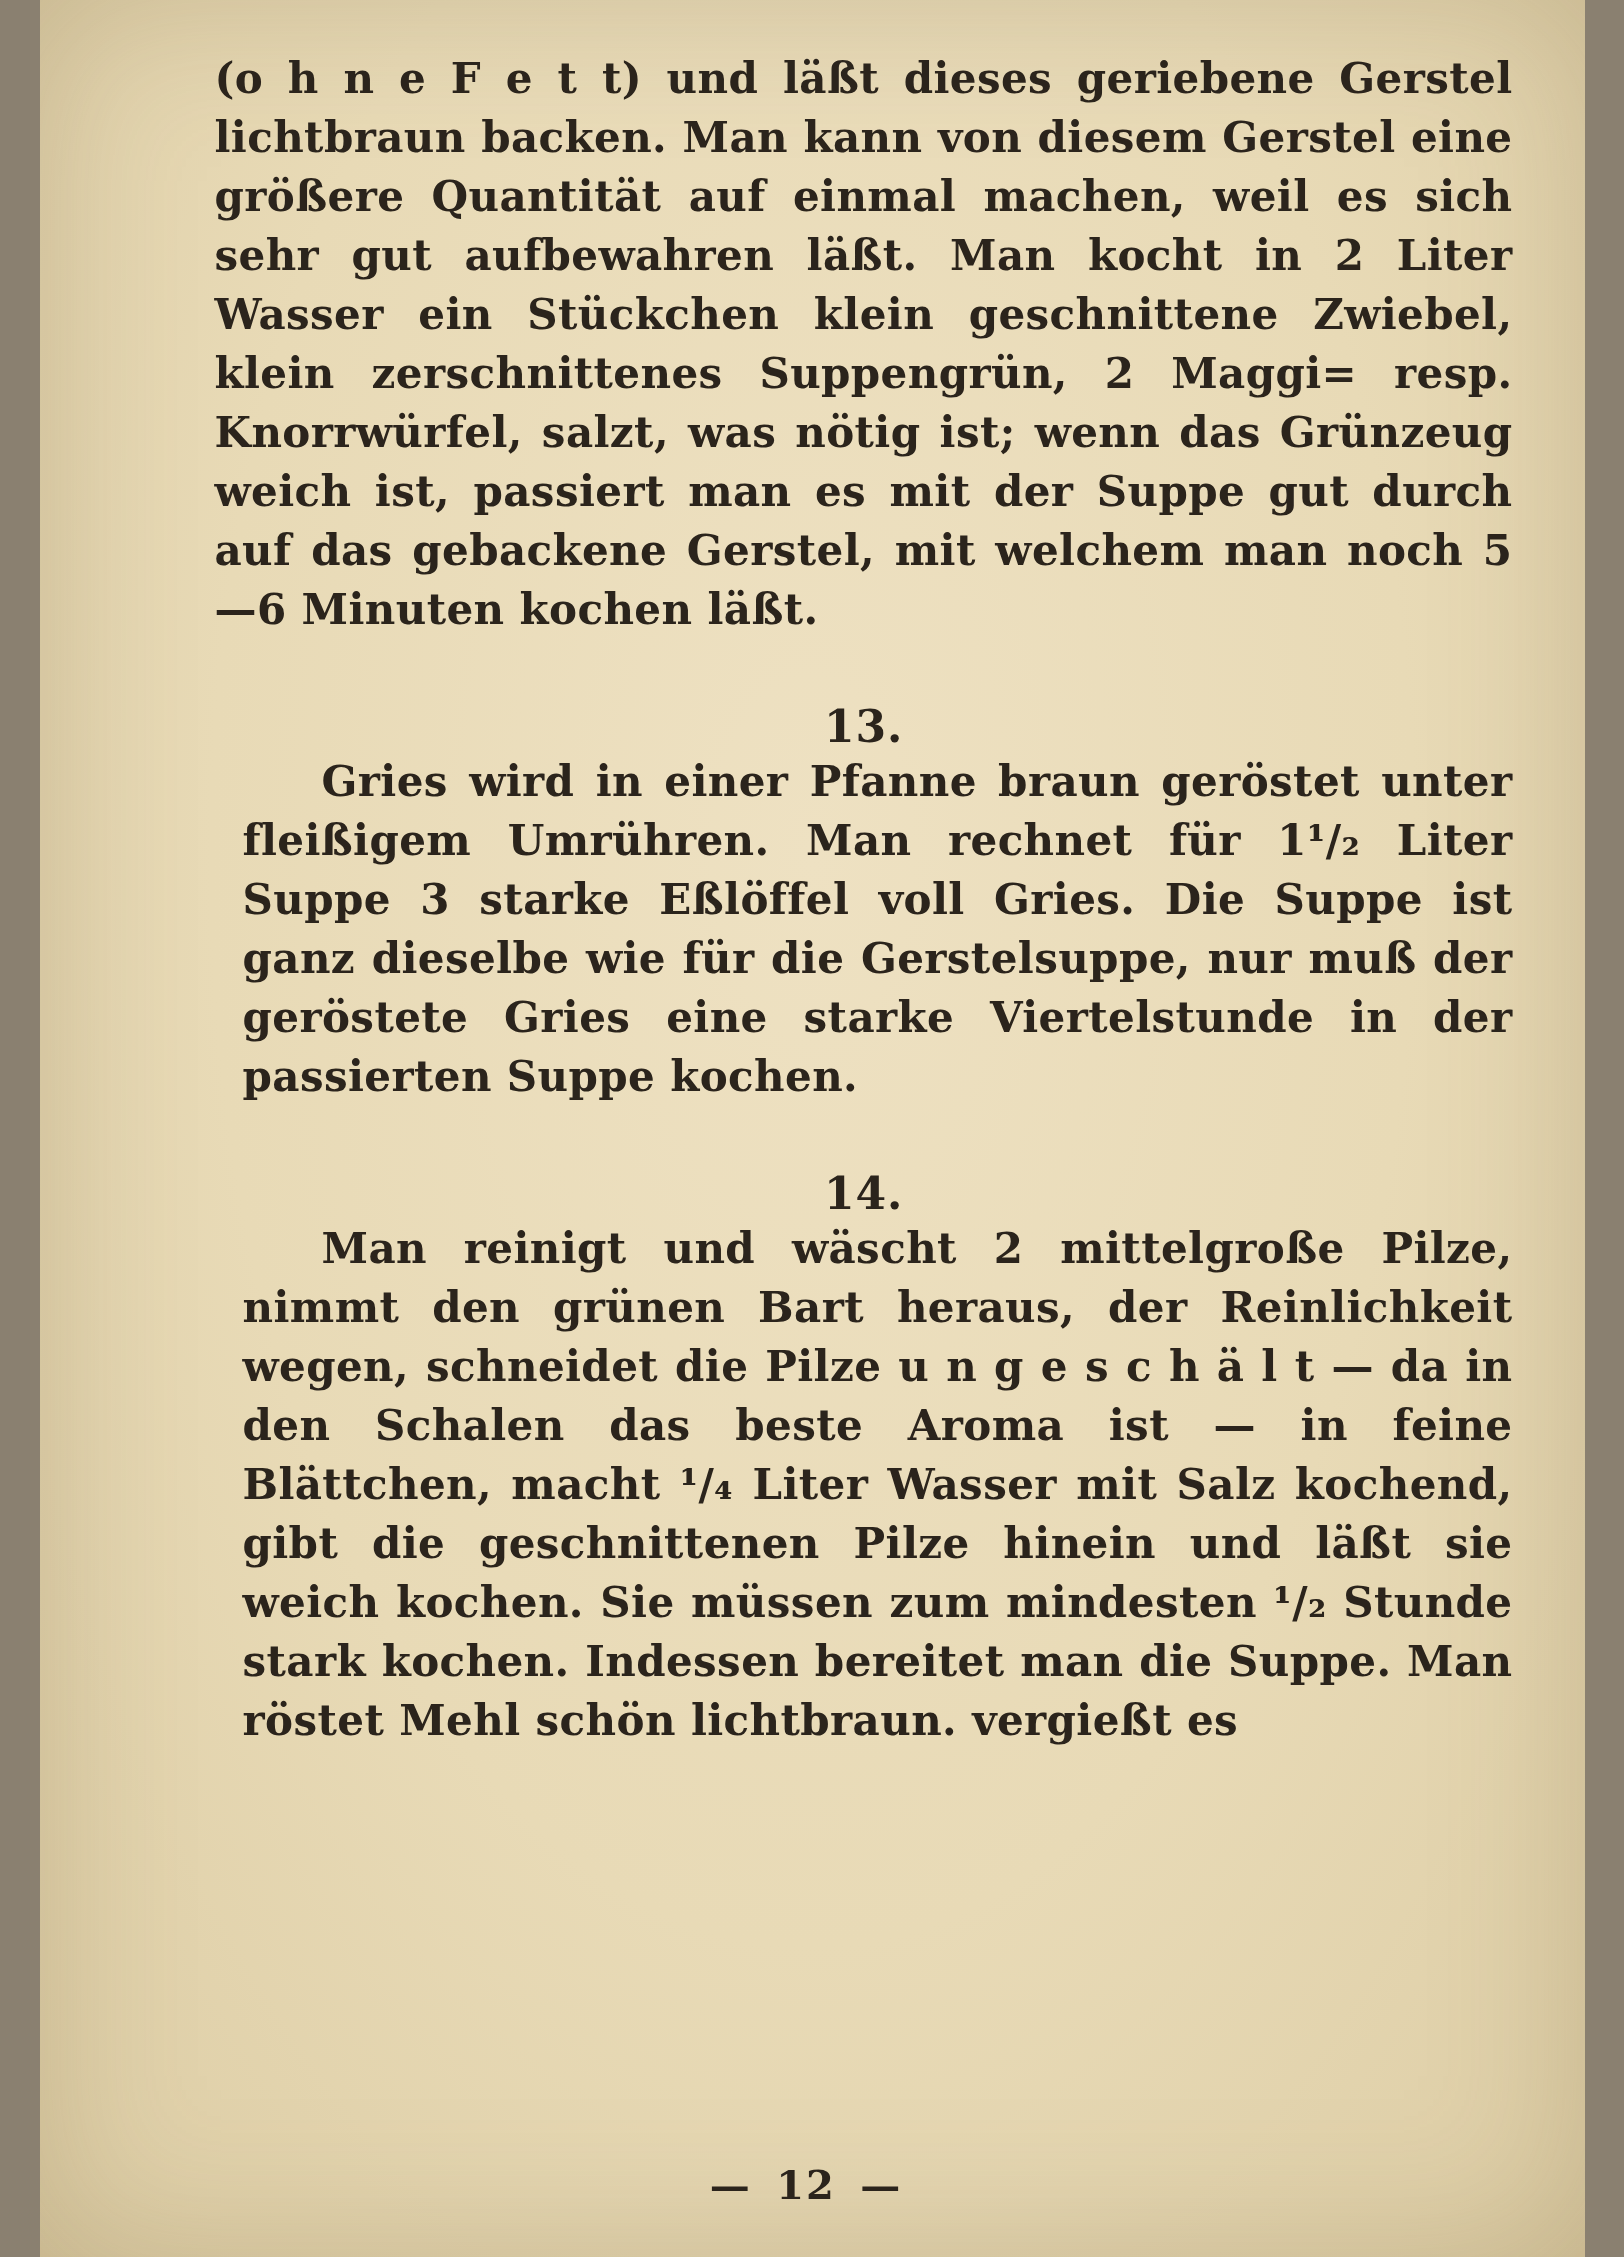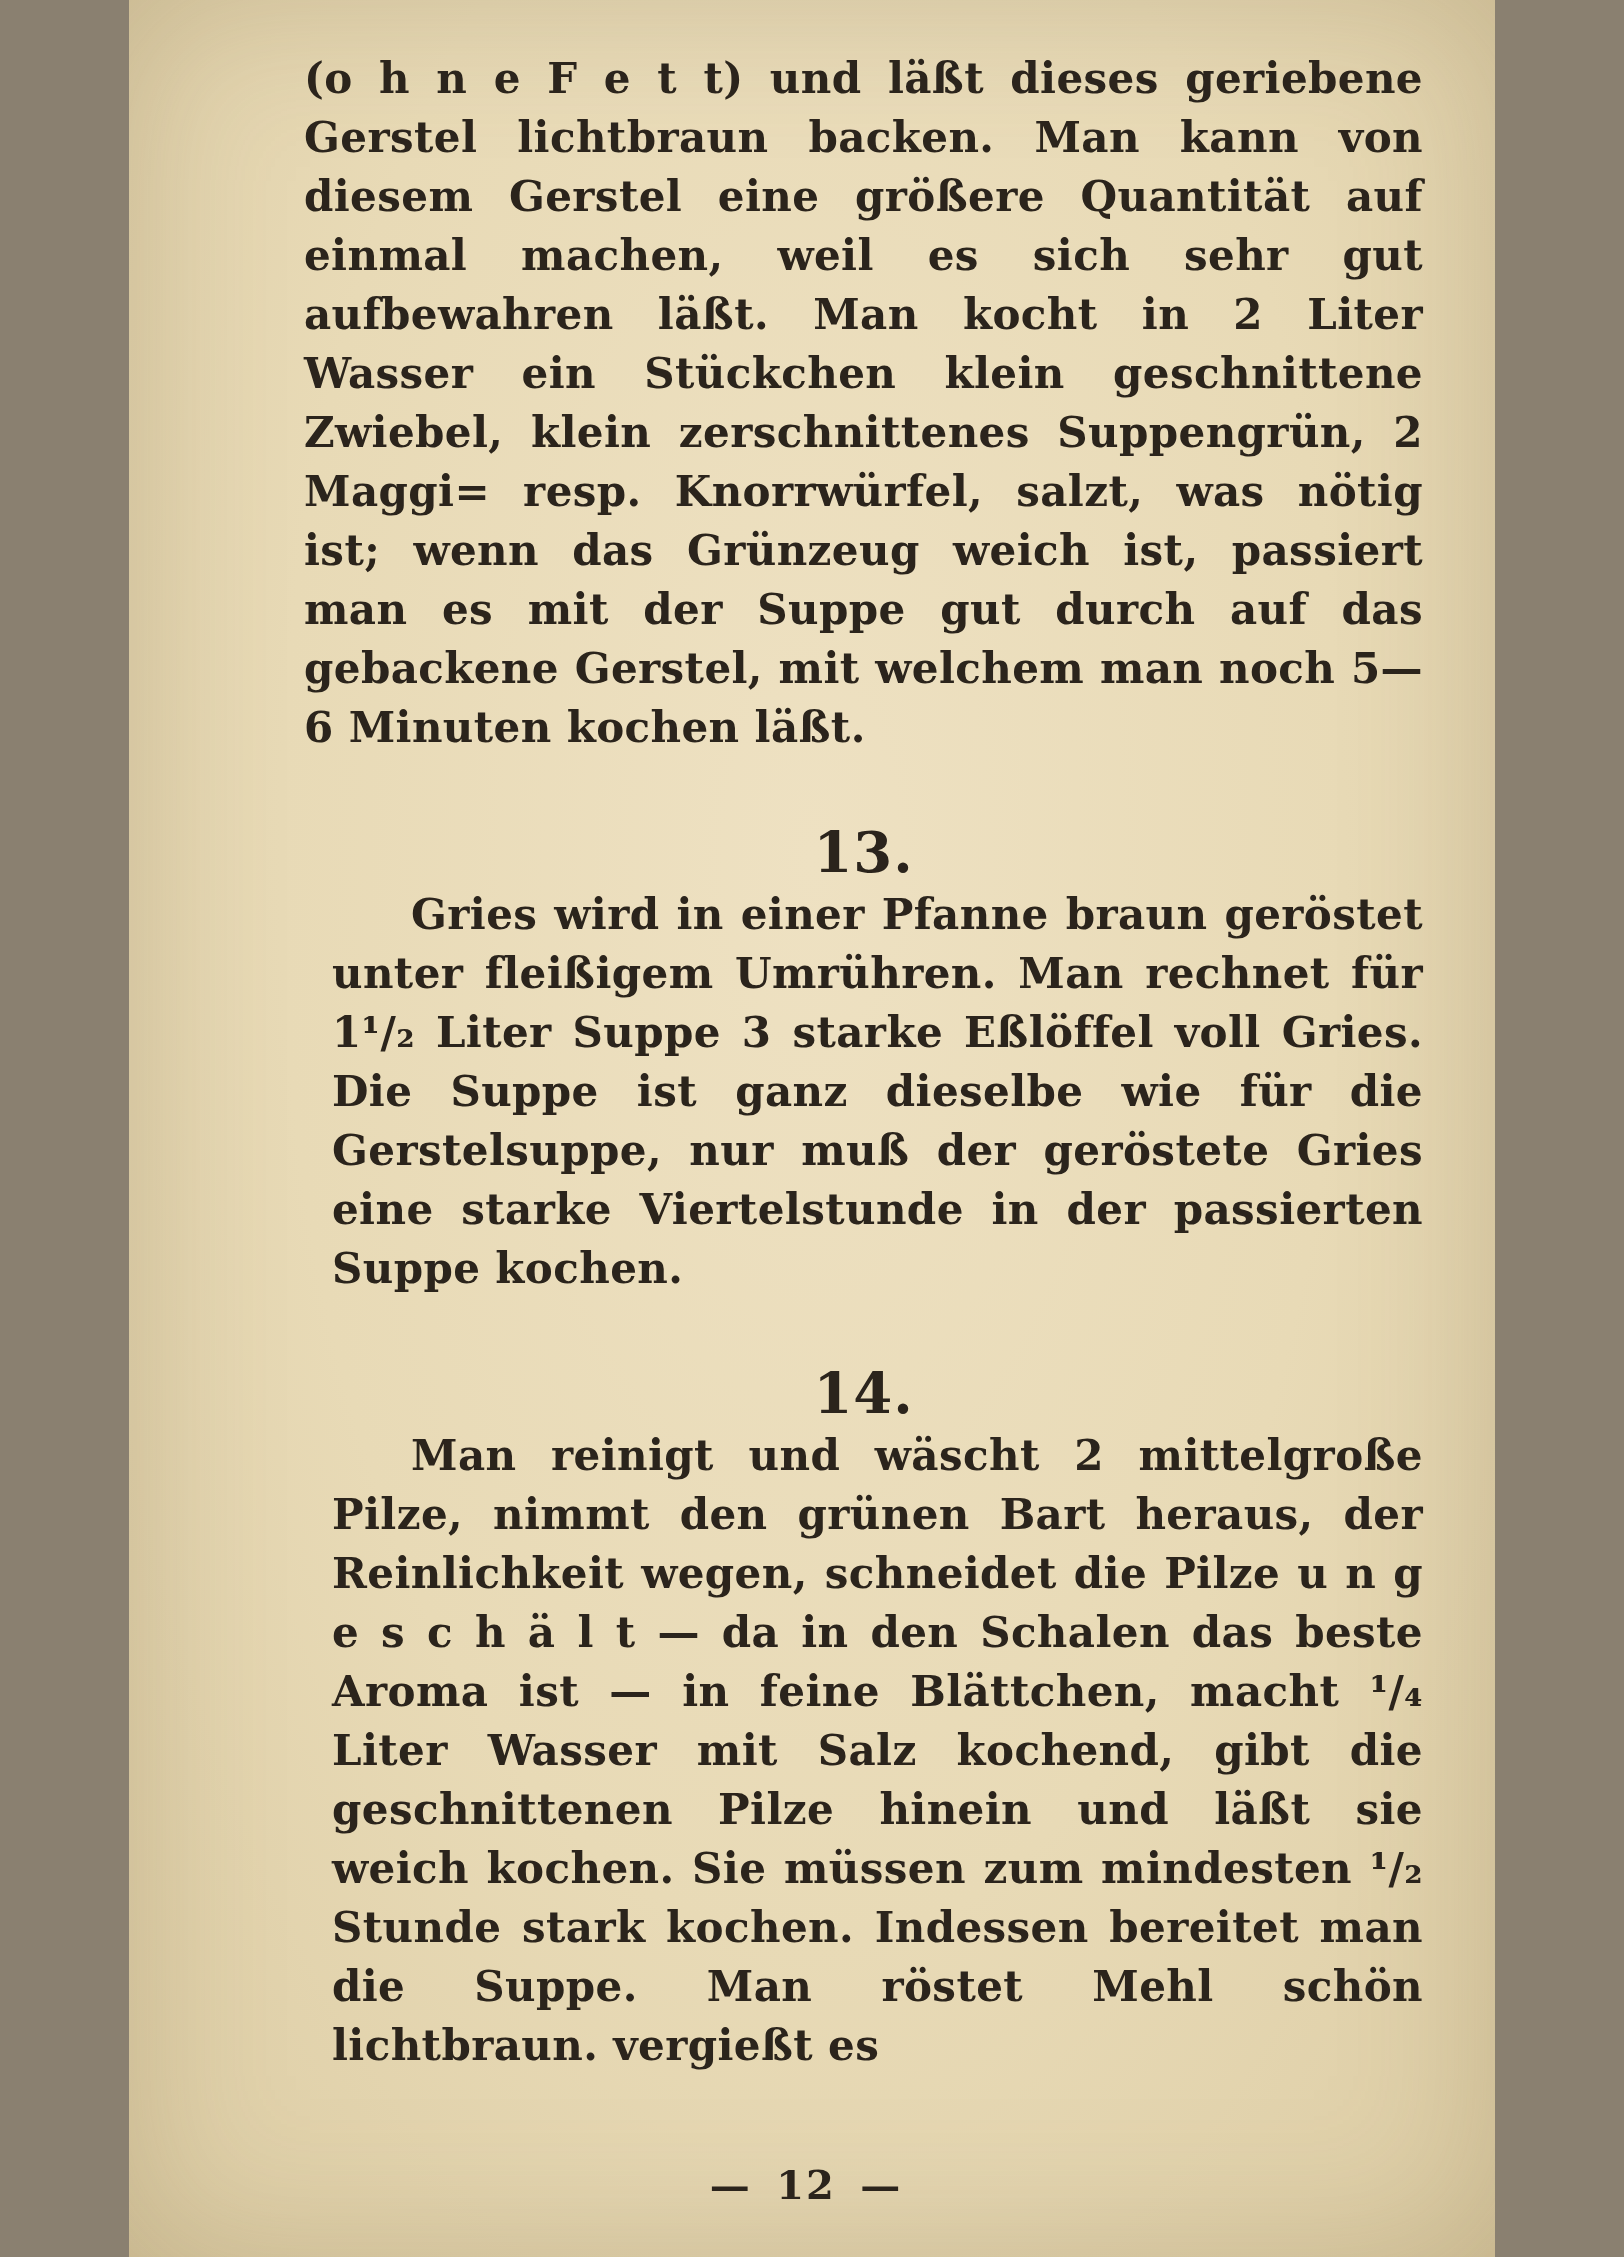--- a/index.html
+++ b/index.html
@@ -2,21 +2,21 @@
 <html lang="de" style="font-size:15px"><head>
 <meta charset="utf-8">
 <style>
   html, body {
     margin: 0;
     padding: 0;
     background: #8a8070;
   }
   .page {
     position: relative;
-    width: 1366px;
+    width: 1545px;
     height: 2257px;
     margin: 0 auto;
     box-sizing: border-box;
     padding: 49px 72px 0 175px;
     background:
       radial-gradient(ellipse at 50% 38%, #eee1c2 0%, #e8dab6 55%, #ddcda5 100%);
     box-shadow: inset 0 0 151px rgba(120, 100, 60, 0.25);
     color: #2b241c;
     font-family: "DejaVu Serif", "Liberation Serif", serif;
     overflow: hidden;
@@ -29,21 +29,21 @@
     letter-spacing: 0.4px;
     margin: 0;
   }
   .body-text.indent {
     text-indent: 79px;
     margin-left: 28px;
   }
   .section-number {
     margin-top: 62px;
     text-align: center;
-    font-size: 56px;
+    font-size: 44px;
     font-weight: bold;
     letter-spacing: 0.9px;
   }
   .section-heading {
     margin: 40px 0 32px 0;
     text-align: center;
     font-size: 59px;
     font-weight: bold;
     letter-spacing: 1.4px;
   }

